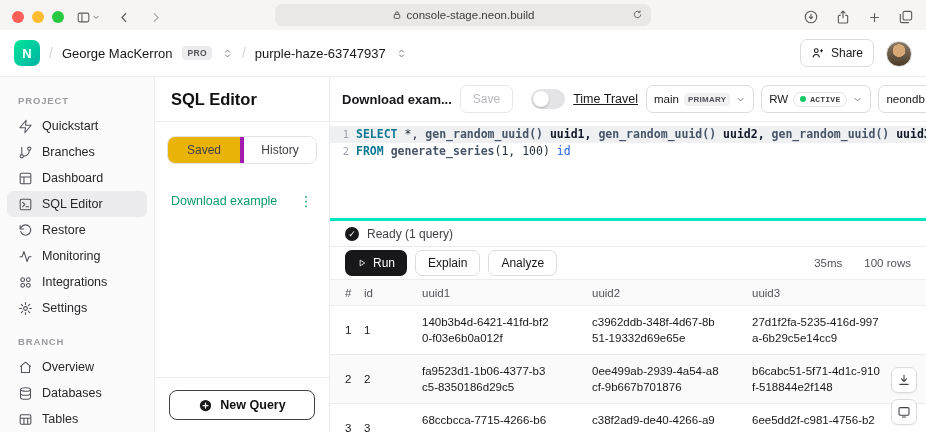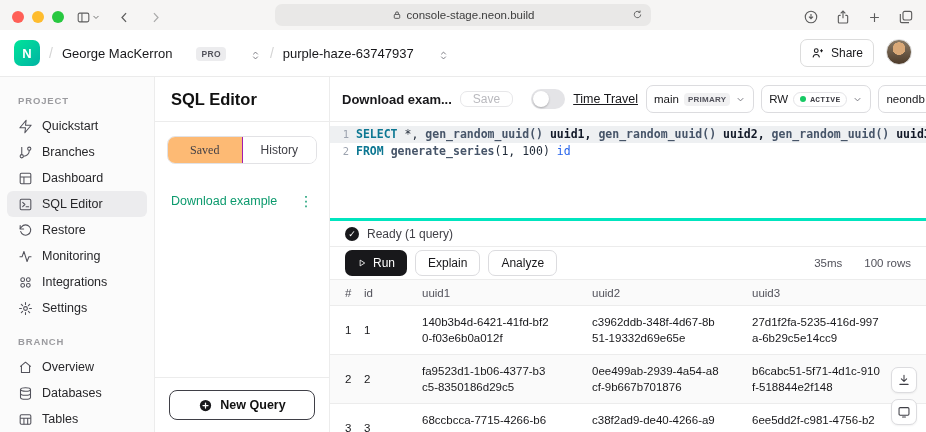--- a/index.html
+++ b/index.html
@@ -23,25 +23,25 @@
     gap:5px; font-size:11.5px; color:#3d3d3d; }
   .url-reload { position:absolute; right:8px; top:5px; color:#5d5d5d; }
   .right-ics { margin-left:auto; display:flex; align-items:center; gap:16px; color:#5d5d5d; }
 
   
   .app-header { position:absolute; top:30px; left:0; right:0; height:47px; background:#fff;
     border-bottom:1px solid #ebebeb; display:flex; align-items:center; padding:0 14px; gap:9px; }
   .logo { width:26px; height:26px; border-radius:7px; background:linear-gradient(135deg,#00e599,#00b3a4);
     display:flex; align-items:center; justify-content:center; color:#fff; font-weight:800; font-size:13px; }
   .crumb-sep { color:#d4d4d4; font-size:14px; }
-  .crumb { display:flex; align-items:flex-end; gap:24px; font-size:13px; font-weight:500; color:#18181b; cursor:pointer; }
+  .crumb { display:flex; align-items:center; gap:10px; font-size:13px; font-weight:500; color:#18181b; cursor:pointer; }
   .badge-pro { font-size:8.5px; font-weight:700; letter-spacing:.04em; color:#52525b; background:#ececee;
     border-radius:4px; padding:2px 5px; }
   .updown { color:#71717a; }
-  .hdr-right { margin-left:auto; display:flex; align-items:flex-start; gap:12px; }
+  .hdr-right { margin-left:auto; display:flex; align-items:flex-end; gap:12px; }
   .share-btn { height:28px; display:flex; align-items:center; gap:6px; border:1px solid #dcdcdc;
     border-radius:7px; padding:0 10px; background:#fff; font-size:12px; font-weight:500; color:#18181b; cursor:pointer;}
   .avatar { width:26px; height:26px; border-radius:50%;
     background:radial-gradient(circle at 50% 36%, #d9a877 0 32%, rgba(0,0,0,0) 33%),
                linear-gradient(180deg,#8a7a66 0%,#4e3b2a 100%); border:1px solid #e0e0e0; }
 
   
   .sidebar { position:absolute; top:77px; left:0; bottom:0; width:155px; background:#fbfbfb;
     border-right:1px solid #ececec; padding-top:12px; overflow:hidden; }
   .side-label { font-size:9.5px; font-weight:700; letter-spacing:.09em; color:#9b9b9f; padding:0 18px; margin:6px 0 7px; }
@@ -51,36 +51,36 @@
   .side-item svg { color:#52525b; flex:none; }
   .side-item.active { background:#ececee; font-weight:500; }
 
   
   .panel { position:absolute; top:77px; left:155px; bottom:0; width:175px; background:#fff;
     border-right:1px solid #ececec; display:flex; flex-direction:column; }
   .panel-header { height:45px; flex:none; border-bottom:1px solid #ececec; display:flex; align-items:center;
     padding:0 16px; font-size:16.5px; font-weight:700; color:#111; }
   .seg { margin:14px 12px 0; display:flex; height:28px; border:1px solid #e2e2e5; border-radius:8px; overflow:hidden; flex:none;}
   .seg-tab { flex:1; display:flex; align-items:center; justify-content:center; font-size:12px; color:#3f3f46; cursor:pointer;}
-  .seg-saved { background:#fdba74; border-right:1px solid #a21caf;font-family:Liberation Serif, serif; }
+  .seg-saved { background:#eab308; border-right:4px solid #a21caf; }
   .seg-history { background:#fff; font-weight:500; }
   .saved-row { margin-top:24px; padding:6px 16px; display:flex; align-items:center; justify-content:space-between; cursor:pointer;}
   .saved-name { font-size:12.5px; color:#0c9a6d; }
   .kebab { color:#0c9a6d; font-size:14px; line-height:1; width:14px; text-align:center; cursor:pointer;}
   .panel-bottom { margin-top:auto; border-top:1px solid #ececec; padding:12px 14px; }
   .new-query-btn { width:100%; height:30px; background:#fff; border:1px solid #3f3f46; border-radius:8px;
     display:flex; align-items:center; justify-content:center; gap:7px; font-size:12.5px; font-weight:600;
     color:#111; cursor:pointer; font-family:inherit; }
 
   
   .main { position:absolute; top:77px; left:330px; right:0; bottom:0; background:#fff; }
   .toolbar { height:45px; border-bottom:1px solid #ececec; display:flex; align-items:center;
     padding:0 12px; gap:8px; white-space:nowrap; }
   .query-title { font-size:13px; font-weight:700; color:#18181b; }
-  .save-btn { height:16px; padding:0 12px; border:1px solid #e7e7e9; border-radius:7px; background:#fff;
+  .save-btn { height:28px; padding:0 12px; border:1px solid #e7e7e9; border-radius:7px; background:#fff;
     color:#b9b9be; font-size:12px; font-weight:500; font-family:inherit; }
   .toggle { width:34px; height:20px; border-radius:10px; background:#e4e4e7; position:relative; margin-left:10px; cursor:pointer; flex:none;}
   .toggle-knob { position:absolute; top:2px; left:2px; width:16px; height:16px; border-radius:50%; background:#fff;
     box-shadow:0 1px 2px rgba(0,0,0,.25); }
   .tt-label { font-size:12.5px; color:#18181b;text-decoration:underline; }
   .dd-group { margin-left:auto; display:flex; gap:7px; }
   .dd { height:28px; border:1px solid #dcdcdf; border-radius:7px; background:#fff; display:flex;
     align-items:center; gap:5px; padding:0 7px; font-size:11.5px; color:#18181b; cursor:pointer; }
   .badge-gray { font-size:8px; font-weight:700; letter-spacing:.03em; color:#52525b; background:#f1f1f2;
     border-radius:4px; padding:2px 4px; }

